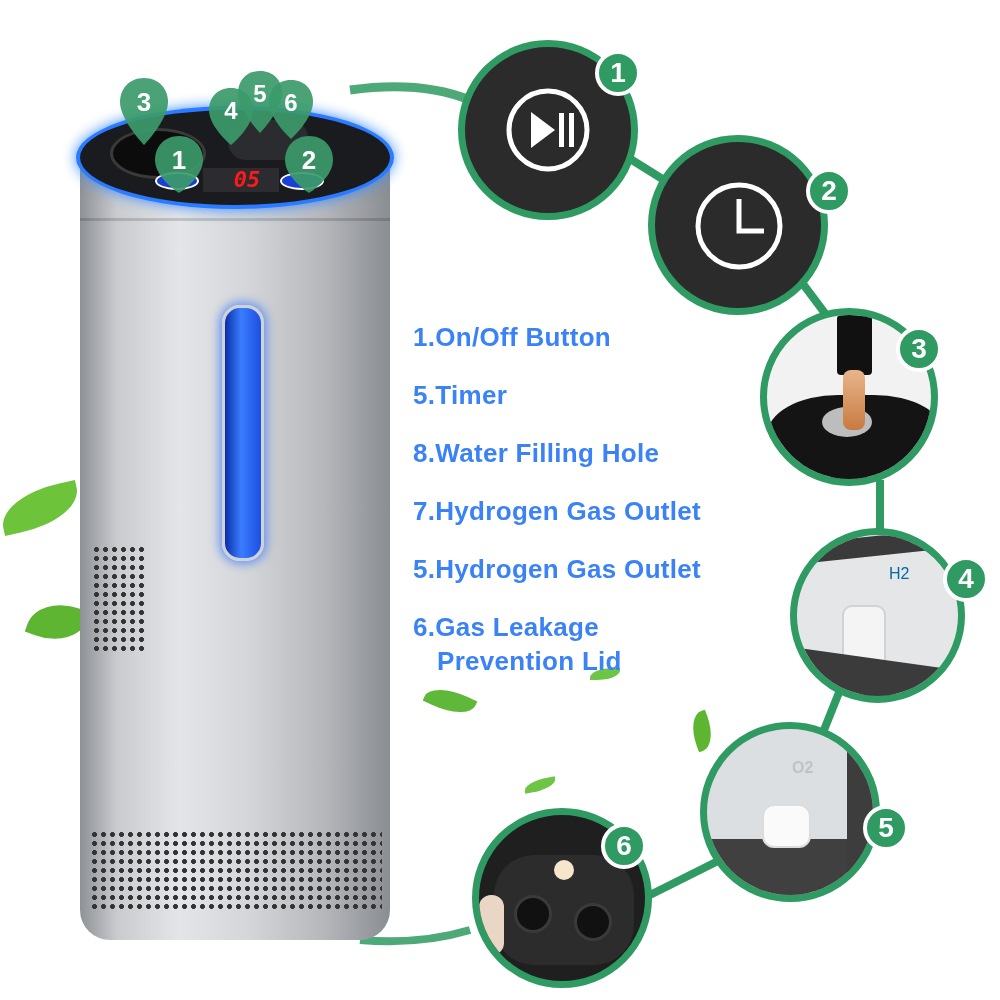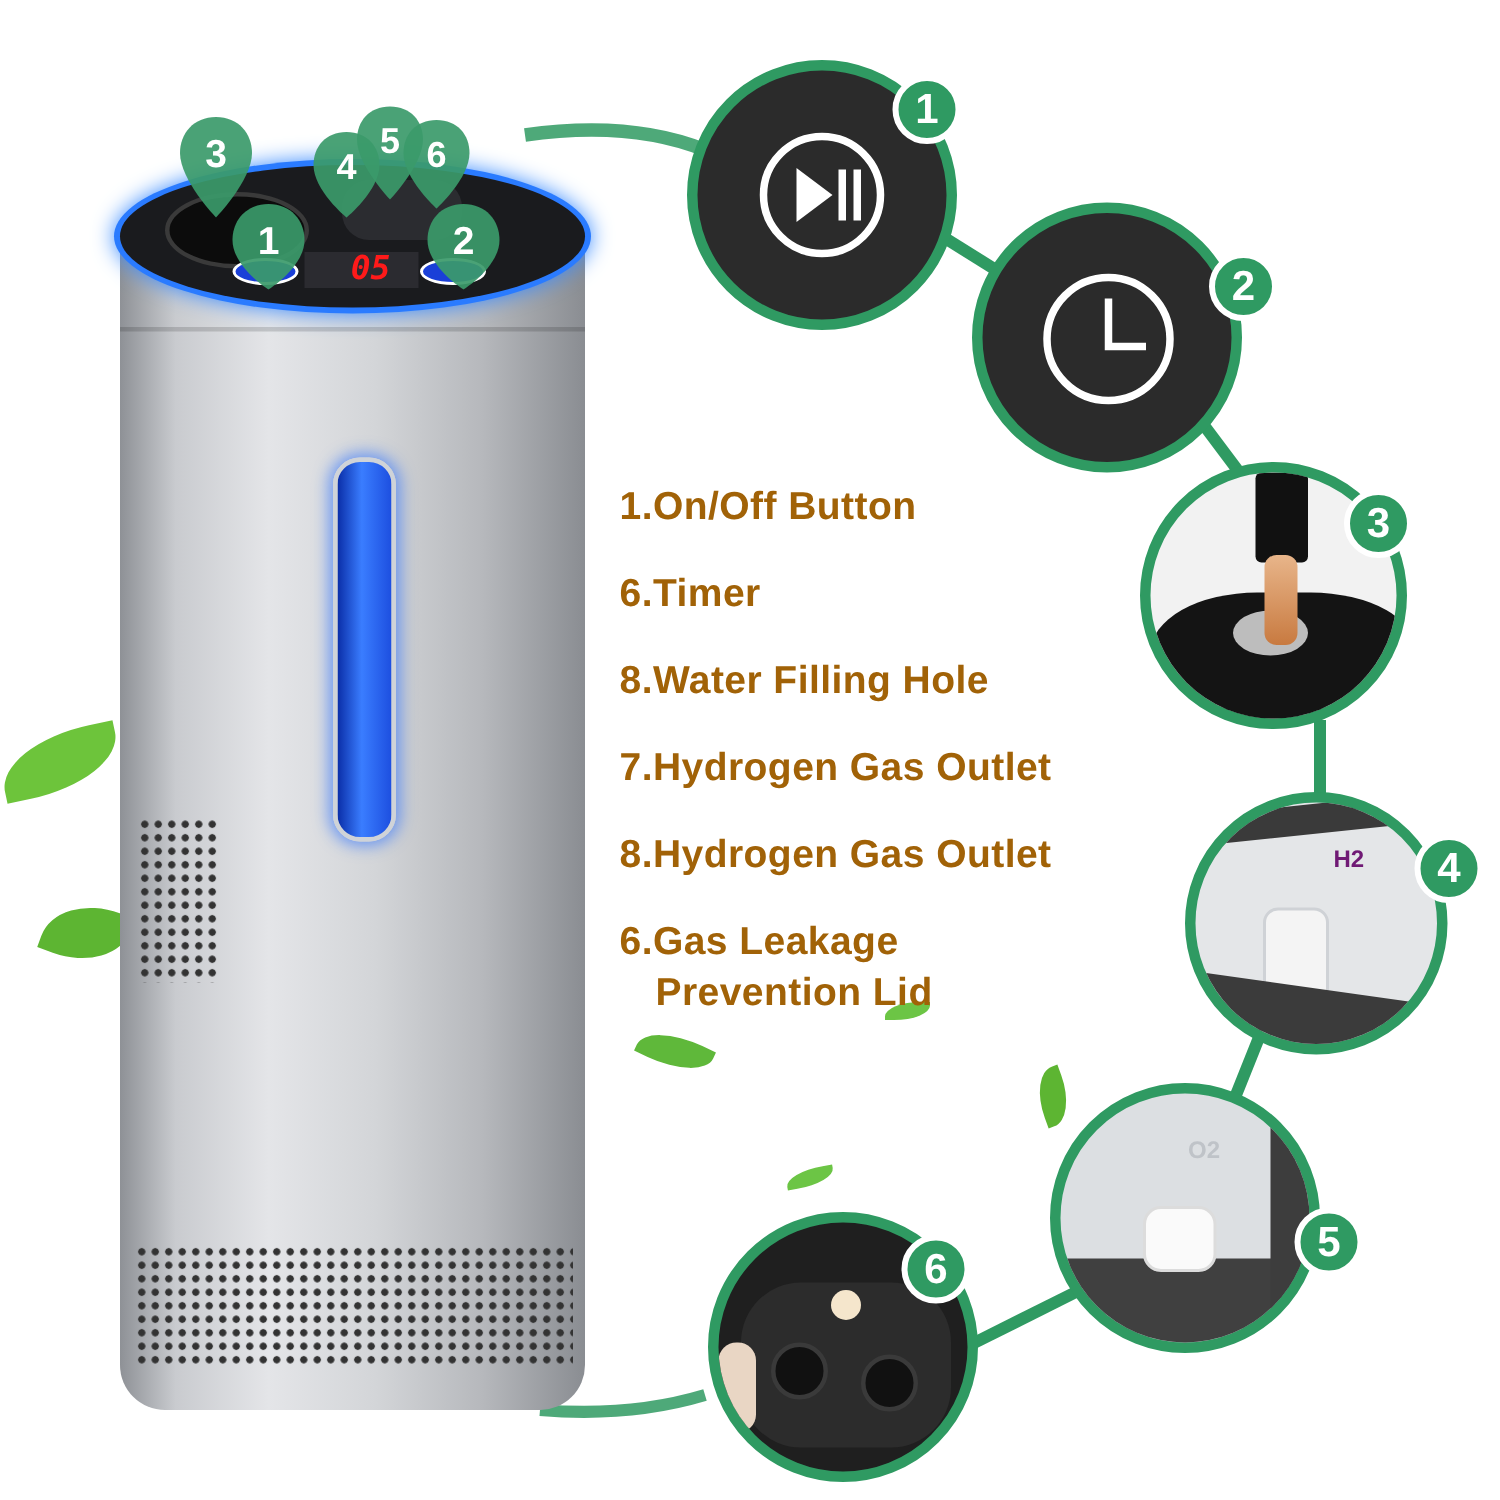--- a/index.html
+++ b/index.html
@@ -1,19 +1,19 @@
 <!DOCTYPE html>
 <html><head>
 <meta charset="utf-8">
 <style>
   html,body{margin:0;padding:0;background:#fff;}
   body{width:1000px;height:1000px;position:relative;overflow:hidden;font-family:"Liberation Sans",sans-serif;}
   .abs{position:absolute;}
   .feature-list{position:absolute;left:413px;top:322px;}
-  .feature{position:absolute;left:0;white-space:nowrap;font-weight:bold;font-size:26px;color:#a16207;letter-spacing:0.3px;}
+  .feature{position:absolute;left:0;white-space:nowrap;font-weight:bold;font-size:26px;color:#3b82f6;letter-spacing:0.3px;}
   .badge{position:absolute;width:46px;height:46px;border-radius:50%;background:#2f9a62;border:4px solid #fff;color:#fff;font-weight:bold;font-size:28px;display:flex;align-items:center;justify-content:center;box-sizing:border-box;}
   .circle{position:absolute;border-radius:50%;border:7px solid #2f9a62;box-sizing:border-box;overflow:hidden;}
   .speaker-dots{position:absolute;background-image:radial-gradient(circle,#333 2.2px,transparent 2.6px);background-size:9px 9px;}
 </style>
 </head>
 <body>
 
 <svg class="abs" style="left:0;top:0;" width="1000" height="1000">
   <path d="M350 90 Q 420 80 470 100" stroke="#2f9a62" stroke-width="9" fill="none" opacity="0.85"></path>
   <path d="M600 140 L 680 190" stroke="#2f9a62" stroke-width="8" fill="none"></path>
@@ -67,24 +67,24 @@
       <text x="25" y="34" text-anchor="middle" font-family="Liberation Sans,sans-serif" font-weight="bold" font-size="24" fill="#fff">6</text>
     </svg>
   <svg class="abs" style="left:282px;top:133px;" width="55" height="75">
       <path d="M27 3 C12 3 3 14 3 27 C3 45 27 60 27 60 C27 60 51 45 51 27 C51 14 42 3 27 3Z" fill="#3b9a6a" opacity="0.92"></path>
       <text x="27" y="36" text-anchor="middle" font-family="Liberation Sans,sans-serif" font-weight="bold" font-size="26" fill="#fff">2</text>
     </svg>
 </div>
 
 <div class="feature-list">
   <div class="feature" style="top:0px;">1.On/Off Button</div>
-  <div class="feature" style="top:58px;">6.Timer</div>
+  <div class="feature" style="top:58px;">5.Timer</div>
   <div class="feature" style="top:116px;">8.Water Filling Hole</div>
   <div class="feature" style="top:174px;">7.Hydrogen Gas Outlet</div>
-  <div class="feature" style="top:232px;">8.Hydrogen Gas Outlet</div>
+  <div class="feature" style="top:232px;">5.Hydrogen Gas Outlet</div>
   <div class="feature" style="top:290px;text-align:right;">6.Gas Leakage</div>
   <div class="feature" style="top:324px;left:24px;">Prevention Lid</div>
 </div>
 
 <div class="circle" style="left:458px;top:40px;width:180px;height:180px;background:#2b2b2b;">
   <svg class="abs" style="left:38px;top:38px;" width="90" height="90" viewBox="0 0 90 90">
     <circle cx="45" cy="45" r="39" stroke="#fff" stroke-width="5" fill="none"></circle>
     <path d="M28 27 L52 45 L28 63 Z" fill="#fff"></path>
     <rect x="56" y="28" width="5" height="34" fill="#fff"></rect>
     <rect x="66" y="28" width="5" height="34" fill="#fff"></rect>
@@ -103,21 +103,21 @@
 <div class="circle" style="left:760px;top:308px;width:178px;height:178px;background:#f2f2f2;">
   <div class="abs" style="left:0;top:80px;width:178px;height:100px;background:#141414;border-radius:40% 40% 0 0;"></div>
   <div class="abs" style="left:55px;top:92px;width:50px;height:30px;border-radius:50%;background:#bdbdbd;"></div>
   <div class="abs" style="left:70px;top:0px;width:35px;height:60px;background:#111;border-radius:4px;"></div>
   <div class="abs" style="left:76px;top:55px;width:22px;height:60px;background:linear-gradient(#e8b58a,#c87a40);border-radius:8px;"></div>
 </div>
 <div class="badge" style="left:896px;top:326px;">3</div>
 
 <div class="circle" style="left:790px;top:528px;width:175px;height:175px;background:#e4e6e8;">
   <div class="abs" style="left:0;top:0;width:175px;height:20px;background:#3a3a3a;transform:skewY(-6deg);"></div>
-  <div class="abs" style="left:92px;top:30px;color:#701a75;font-weight:bold;font-size:16px;text-align:right;">H2</div>
+  <div class="abs" style="left:92px;top:30px;color:#0369a1;font-weight:normal;font-size:16px;text-align:right;">H2</div>
   <div class="abs" style="left:45px;top:70px;width:40px;height:60px;border-radius:10px;background:#f4f4f4;border:2px solid #cfd2d6;"></div>
   <div class="abs" style="left:0;top:125px;width:175px;height:60px;background:#3b3b3b;transform:skewY(8deg);"></div>
 </div>
 <div class="badge" style="left:943px;top:556px;">4</div>
 
 <div class="circle" style="left:700px;top:722px;width:180px;height:180px;background:#dcdfe2;">
   <div class="abs" style="left:0;top:110px;width:180px;height:80px;background:#404040;"></div>
   <div class="abs" style="left:85px;top:30px;color:#bfc3c8;font-weight:bold;font-size:16px;">O2</div>
   <div class="abs" style="left:55px;top:75px;width:45px;height:40px;border-radius:12px;background:#fafafa;border:2px solid #dcdcdc;"></div>
   <div class="abs" style="left:140px;top:0;width:50px;height:190px;background:#3d3d3d;"></div>

